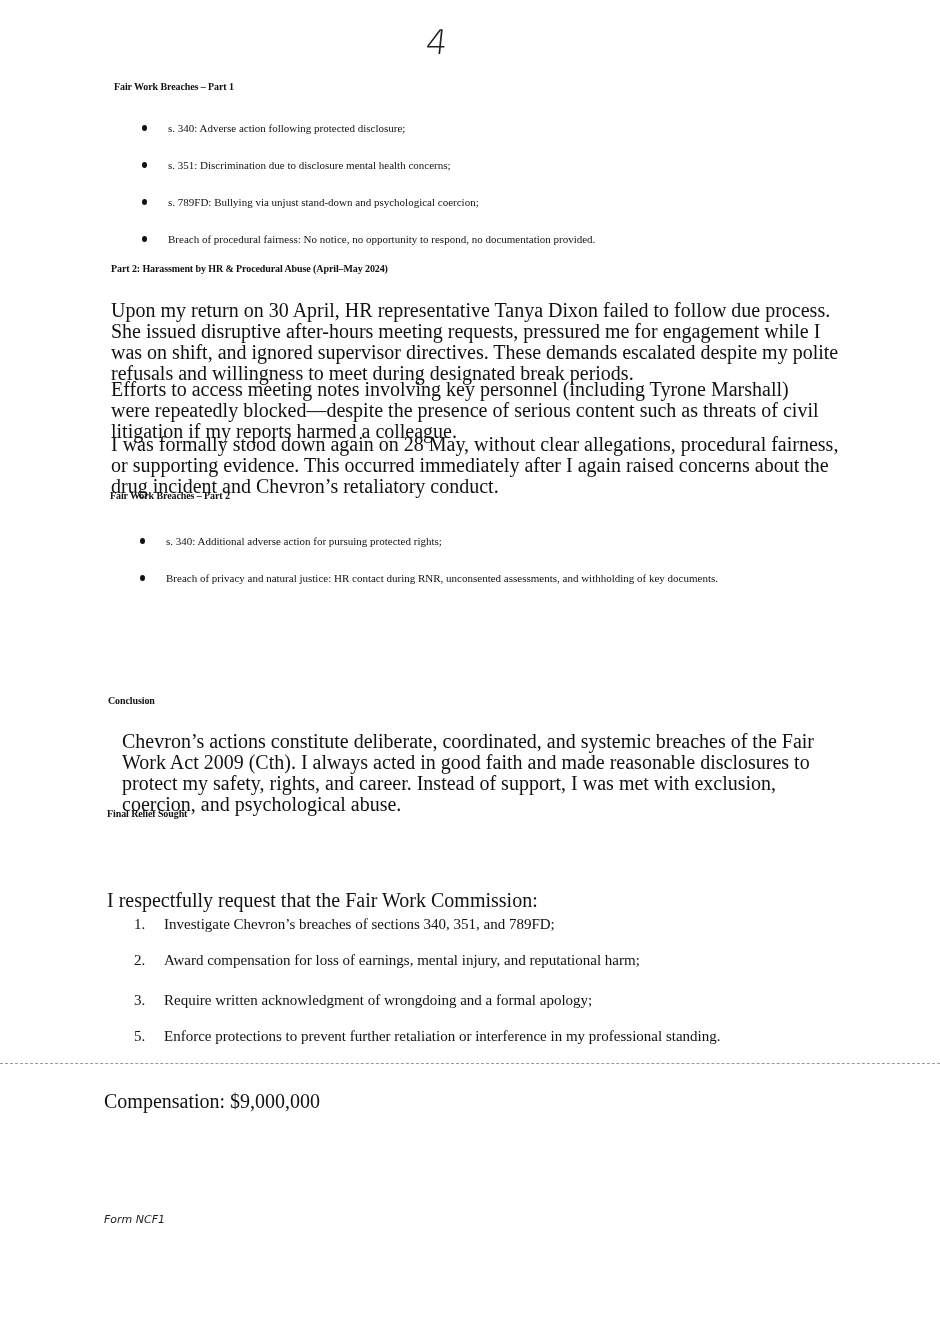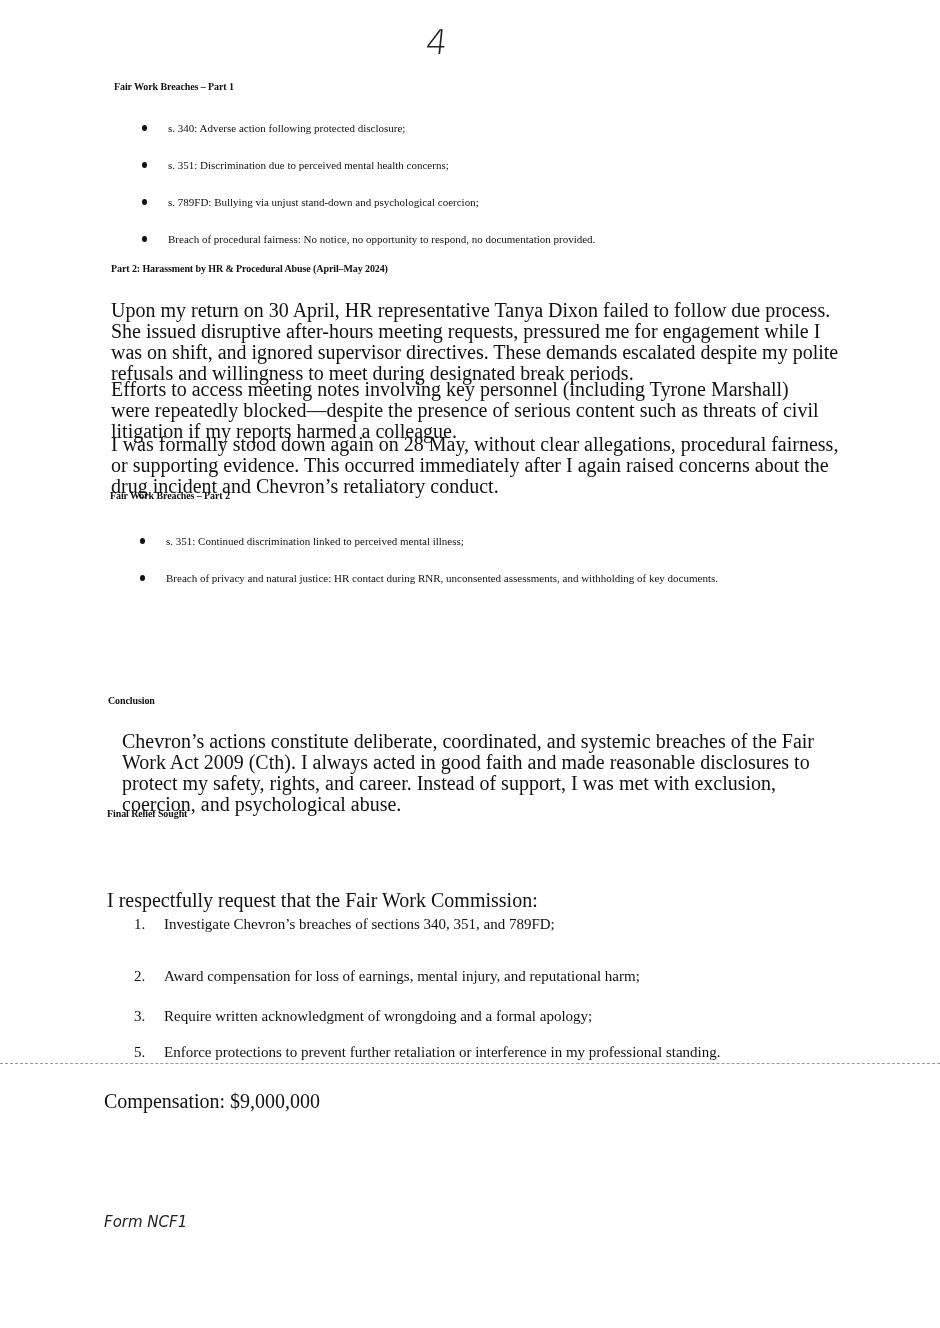--- a/index.html
+++ b/index.html
@@ -25,55 +25,55 @@
     }
     .olist { position: absolute; left: 134px; margin: 0; padding: 0; list-style: none; }
     .olist li { font-size: 15px; line-height: 20px; white-space: nowrap; }
     .olist .num { display: inline-block; width: 30px; }
     .dotted-line {
       position: absolute; left: 0; top: 1063px; width: 940px; height: 0;
       border-top: 1px dashed #9a9a9a;
     }
     .footer {
       position: absolute; left: 104px; top: 1213px; font-family: "DejaVu Sans", sans-serif;
-      font-style: italic; font-size: 15px; color: #222;
+      font-style: italic; font-size: 11px; color: #222;
     }
   </style>
 </head>
 <body>
 
 <div class="page-num">4</div>
 
 <div class="h" style="left:114px; top:81px;">Fair Work Breaches – Part 1</div>
 <ul class="bullets" style="top:118px;">
   <li style="margin-bottom:17px;">s. 340: Adverse action following protected disclosure;</li>
-  <li style="margin-bottom:17px;">s. 351: Discrimination due to perceived mental health concerns;</li>
+  <li style="margin-bottom:17px;">s. 351: Discrimination due to disclosure mental health concerns;</li>
   <li style="margin-bottom:17px;">s. 789FD: Bullying via unjust stand-down and psychological coercion;</li>
   <li>Breach of procedural fairness: No notice, no opportunity to respond, no documentation provided.</li>
 </ul>
 
 <div class="h" style="left:111px; top:263px;">Part 2: Harassment by HR &amp; Procedural Abuse (April–May 2024)</div>
 <p class="para" style="left:111px; top:300px; width:730px;">Upon my return on 30 April, HR representative Tanya Dixon failed to follow due process. She issued disruptive after-hours meeting requests, pressured me for engagement while I was on shift, and ignored supervisor directives. These demands escalated despite my polite refusals and willingness to meet during designated break periods.</p>
 <p class="para" style="left:111px; top:379px; width:720px;">Efforts to access meeting notes involving key personnel (including Tyrone Marshall) were repeatedly blocked—despite the presence of serious content such as threats of civil litigation if my reports harmed a colleague.</p>
 <p class="para" style="left:111px; top:434px; width:735px;">I was formally stood down again on 28 May, without clear allegations, procedural fairness, or supporting evidence. This occurred immediately after I again raised concerns about the drug incident and Chevron’s retaliatory conduct.</p>
 
 <div class="h" style="left:110px; top:490px;">Fair Work Breaches – Part 2</div>
 <ul class="bullets" style="top:531px; left:138px; width:712px;">
-  <li style="margin-bottom:17px;">s. 351: Continued discrimination linked to perceived mental illness;</li>
+  <li style="margin-bottom:17px;">s. 340: Additional adverse action for pursuing protected rights;</li>
   <li>Breach of privacy and natural justice: HR contact during RNR, unconsented assessments, and withholding of key documents.</li>
 </ul>
 
 <div class="h" style="left:108px; top:695px;">Conclusion</div>
 <p class="para" style="left:122px; top:731px; width:700px;">Chevron’s actions constitute deliberate, coordinated, and systemic breaches of the Fair Work Act 2009 (Cth). I always acted in good faith and made reasonable disclosures to protect my safety, rights, and career. Instead of support, I was met with exclusion, coercion, and psychological abuse.</p>
 
 <div class="h" style="left:107px; top:808px;">Final Relief Sought</div>
 <p class="para" style="left:107px; top:890px;">I respectfully request that the Fair Work Commission:</p>
 
 <ol class="olist" style="top:914px;">
-  <li style="margin-bottom:32px;"><span class="num">1.</span><span>Investigate Chevron’s breaches of sections 340, 351, and 789FD;</span></li>
+  <li style="margin-bottom:16px;"><span class="num">1.</span><span>Investigate Chevron’s breaches of sections 340, 351, and 789FD;</span></li>
   <li style="margin-bottom:20px;"><span class="num">2.</span><span>Award compensation for loss of earnings, mental injury, and reputational harm;</span></li>
   <li style="margin-bottom:16px;"><span class="num">3.</span><span>Require written acknowledgment of wrongdoing and a formal apology;</span></li>
   <li><span class="num">5.</span><span>Enforce protections to prevent further retaliation or interference in my professional standing.</span></li>
 </ol>
 
 <div class="dotted-line"></div>
 
 <p class="para" style="left:104px; top:1091px;">Compensation: $9,000,000</p>
 
 <div class="footer">Form NCF1</div>

